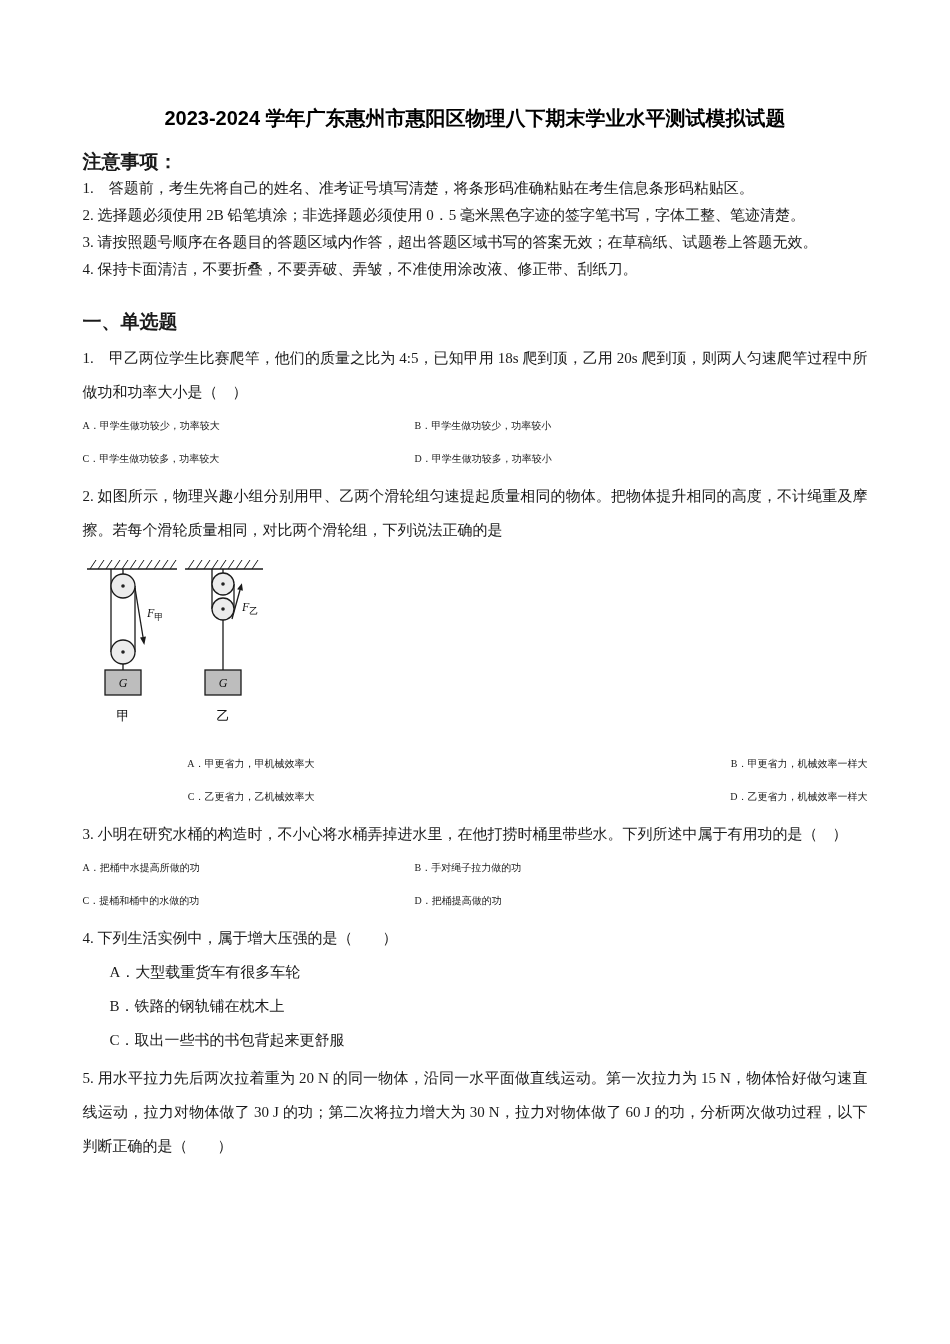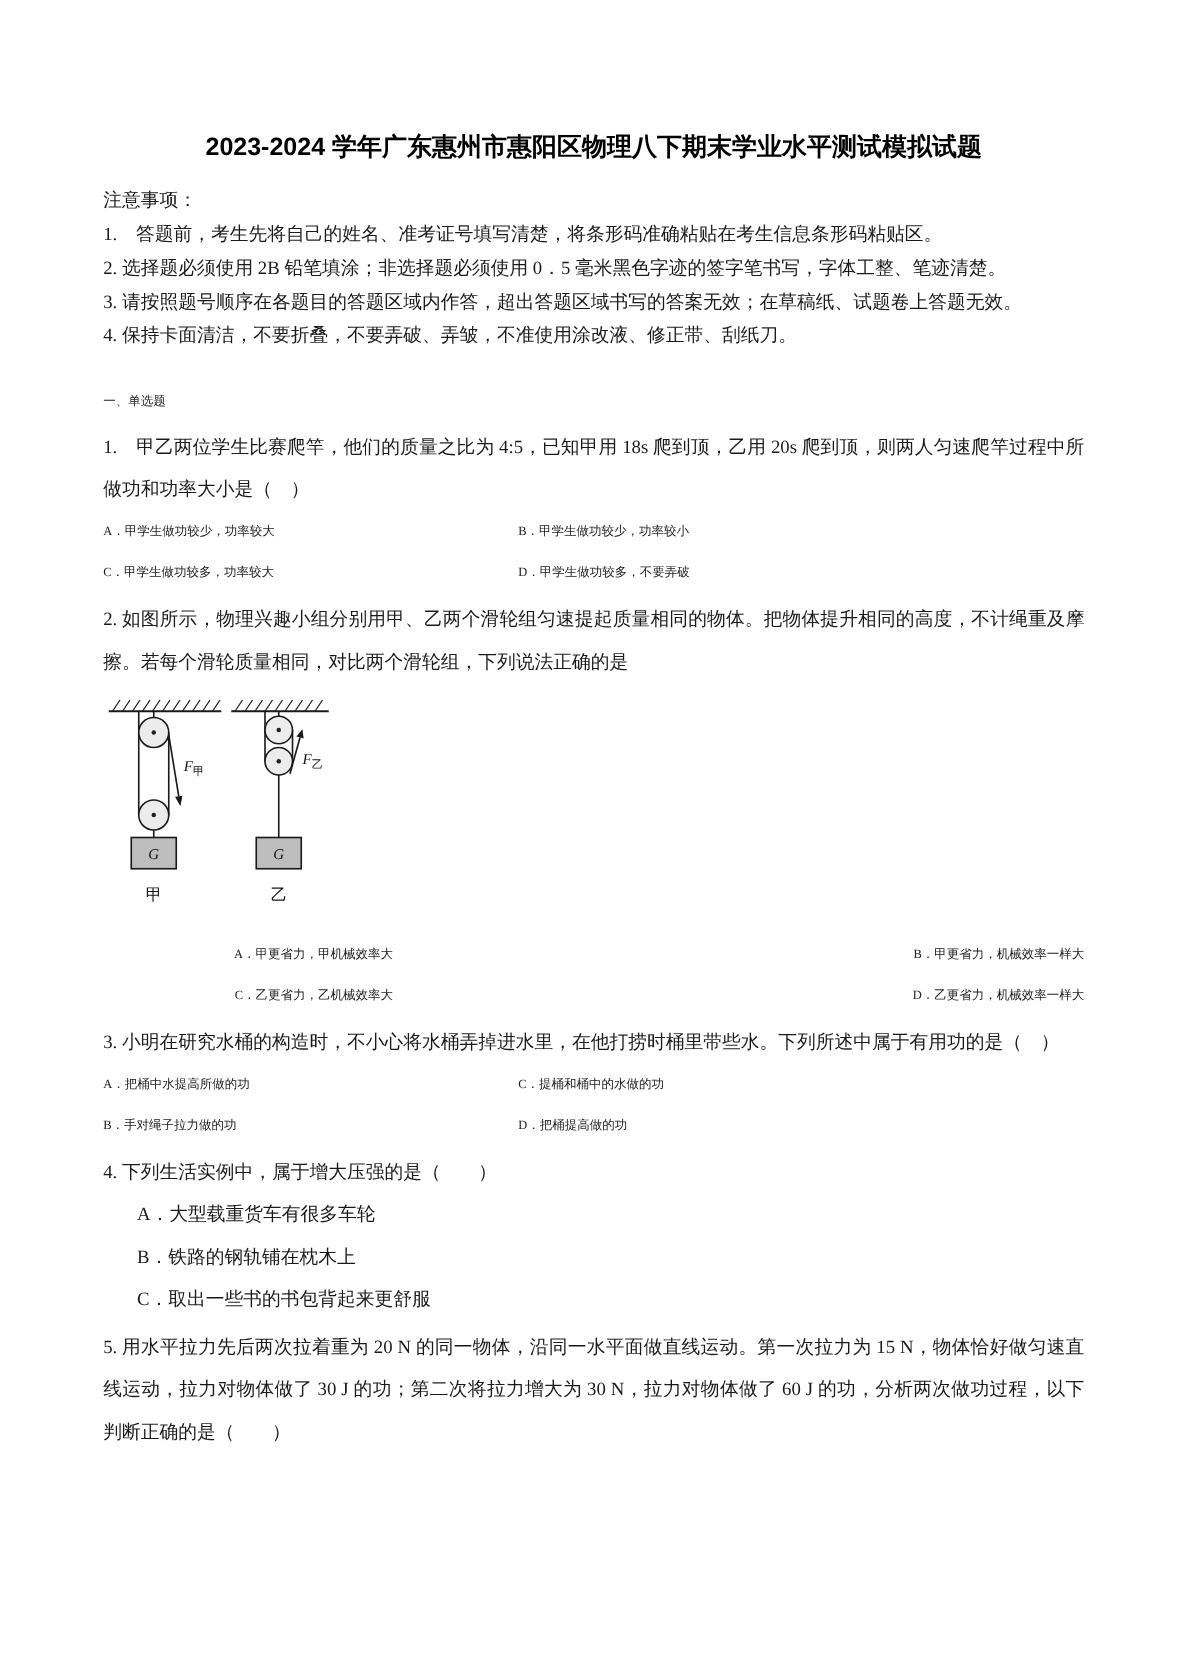--- a/index.html
+++ b/index.html
@@ -17,33 +17,34 @@
   .title {
     font-family: "Liberation Sans", sans-serif;
     font-size: 20px;
     font-weight: 700;
     color: #000;
     text-align: center;
     line-height: 28px;
     margin-bottom: 16px;
   }
   .notes-heading {
-    font-size: 15px;
-    font-weight: 400;
+    font-size: 19px;
+    font-weight: 700;
     line-height: 27px;
   }
   .note {
     font-size: 15px;
     line-height: 27px;
     text-align: justify;
   }
   .section-heading {
-    font-size: 10px;
+    font-size: 19px;
     line-height: 30px;
     margin-top: 24px;
+    font-weight: bold;
   }
   .question { margin-top: 4px; }
   .stem {
     font-size: 15px;
     line-height: 34px;
     text-align: justify;
   }
   .opts-grid {
     display: grid;
     grid-template-columns: 332px 1fr;
@@ -77,21 +78,21 @@
   </div>
 
   <div class="section-heading">一、单选题</div>
 
   <div class="question">
     <p class="stem">1.　甲乙两位学生比赛爬竿，他们的质量之比为 4:5，已知甲用 18s 爬到顶，乙用 20s 爬到顶，则两人匀速爬竿过程中所做功和功率大小是（　）</p>
     <div class="opts-grid">
       <div class="opt">A．甲学生做功较少，功率较大</div>
       <div class="opt">B．甲学生做功较少，功率较小</div>
       <div class="opt">C．甲学生做功较多，功率较大</div>
-      <div class="opt">D．甲学生做功较多，不要弄破</div>
+      <div class="opt">D．甲学生做功较多，功率较小</div>
     </div>
   </div>
 
   <div class="question">
     <p class="stem">2. 如图所示，物理兴趣小组分别用甲、乙两个滑轮组匀速提起质量相同的物体。把物体提升相同的高度，不计绳重及摩擦。若每个滑轮质量相同，对比两个滑轮组，下列说法正确的是</p>
 
     <svg class="figure" width="182" height="170" viewBox="0 0 182 170" xmlns="http://www.w3.org/2000/svg">
       <g stroke="#1a1a1a" fill="none" stroke-width="1.3">
         <g>
           <line x1="2" y1="12" x2="92" y2="12" stroke-width="1.6"></line>
@@ -148,22 +149,22 @@
       <div class="opt">B．甲更省力，机械效率一样大</div>
       <div class="opt">C．乙更省力，乙机械效率大</div>
       <div class="opt">D．乙更省力，机械效率一样大</div>
     </div>
   </div>
 
   <div class="question">
     <p class="stem">3. 小明在研究水桶的构造时，不小心将水桶弄掉进水里，在他打捞时桶里带些水。下列所述中属于有用功的是（　）</p>
     <div class="opts-grid">
       <div class="opt">A．把桶中水提高所做的功</div>
+      <div class="opt">B．手对绳子拉力做的功</div>
       <div class="opt">C．提桶和桶中的水做的功</div>
-      <div class="opt">B．手对绳子拉力做的功</div>
       <div class="opt">D．把桶提高做的功</div>
     </div>
   </div>
 
   <div class="question">
     <p class="stem">4. 下列生活实例中，属于增大压强的是（　　）</p>
     <div class="opts-lines">
       <div class="opt">A．大型载重货车有很多车轮</div>
       <div class="opt">B．铁路的钢轨铺在枕木上</div>
       <div class="opt">C．取出一些书的书包背起来更舒服</div>

